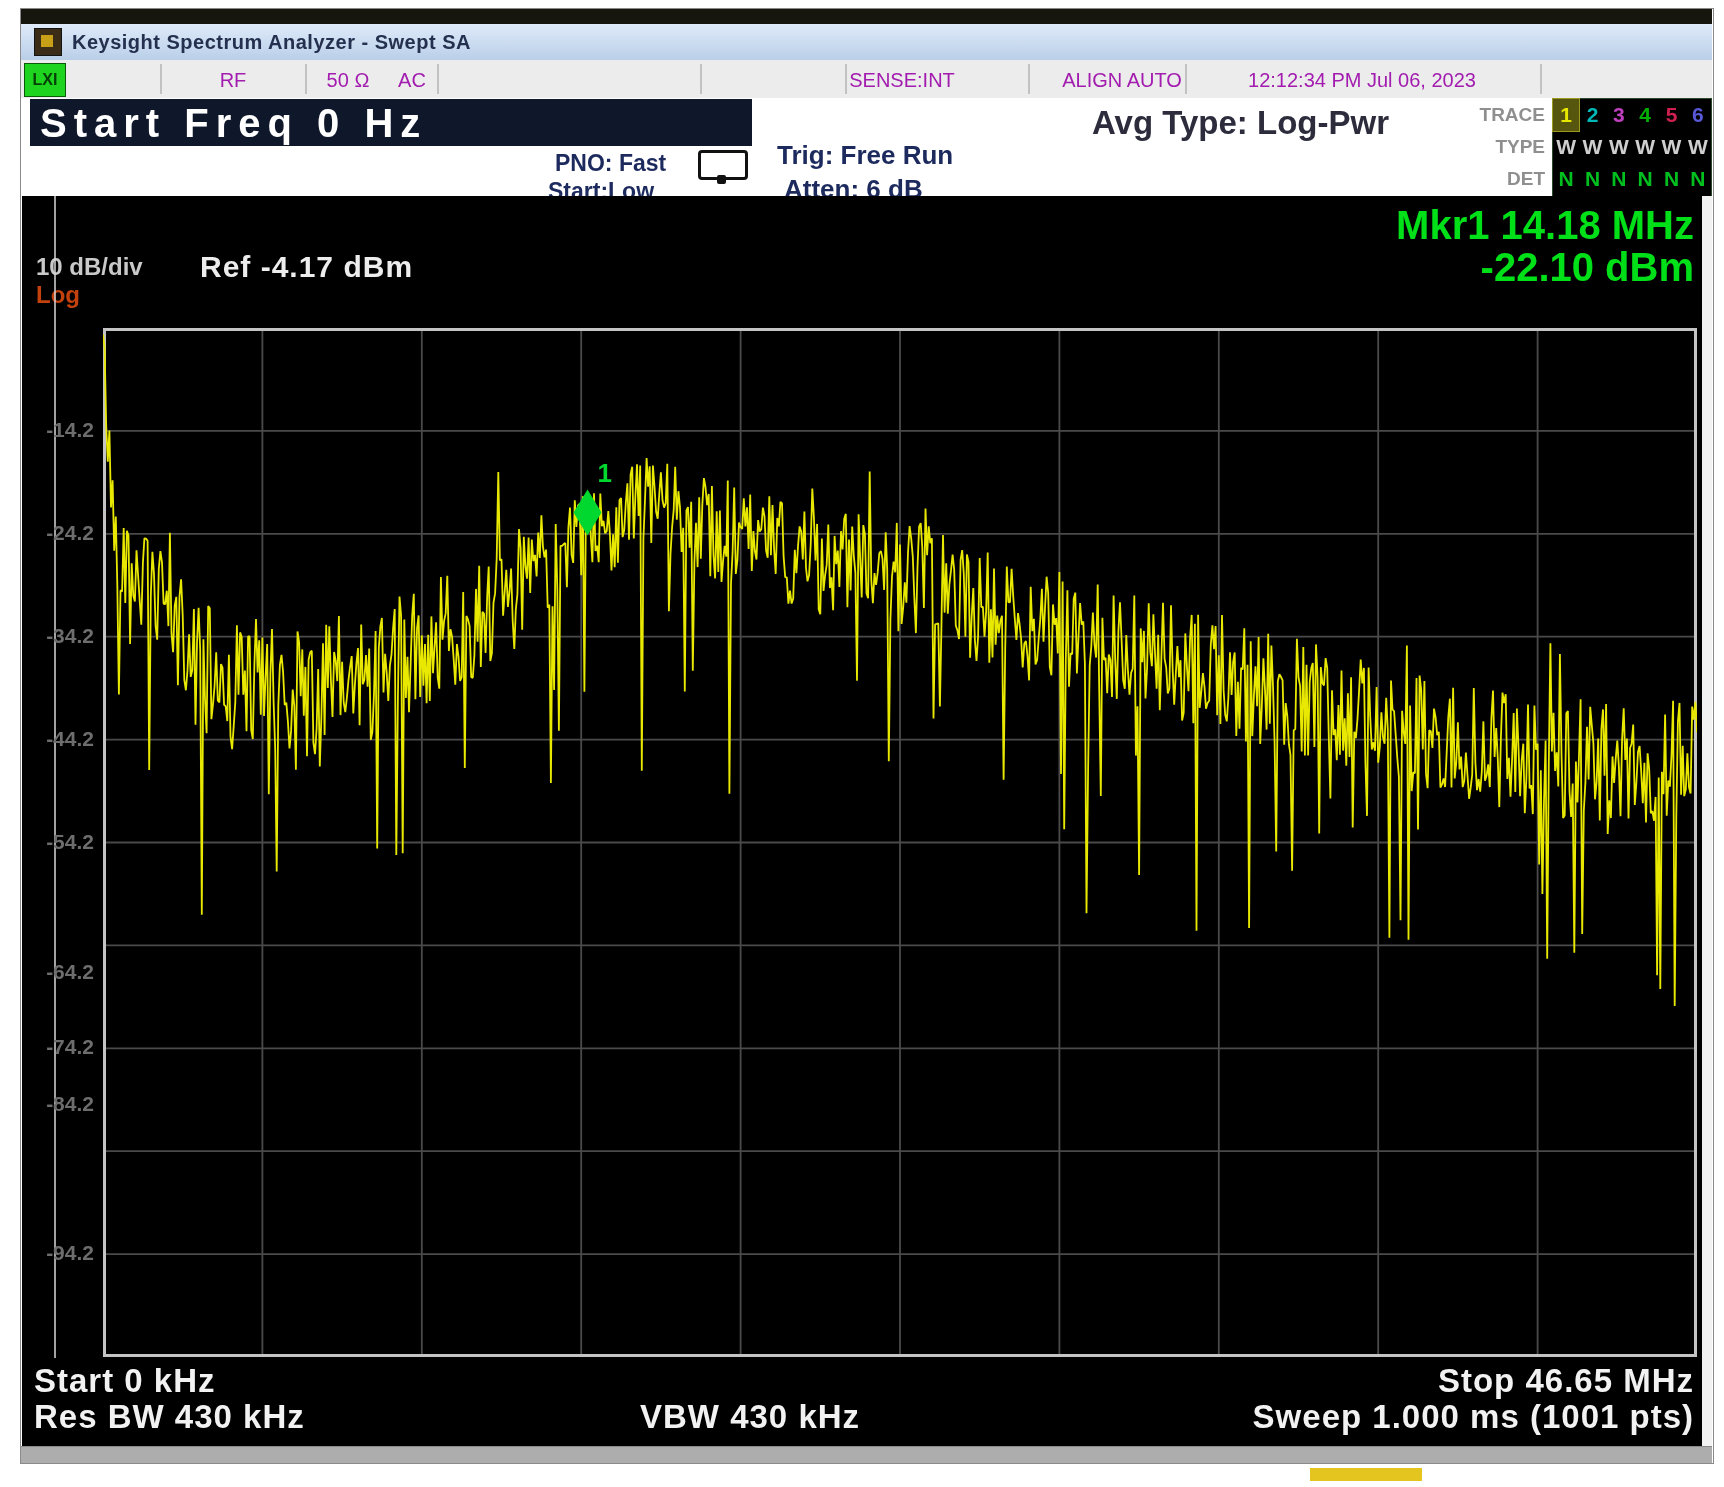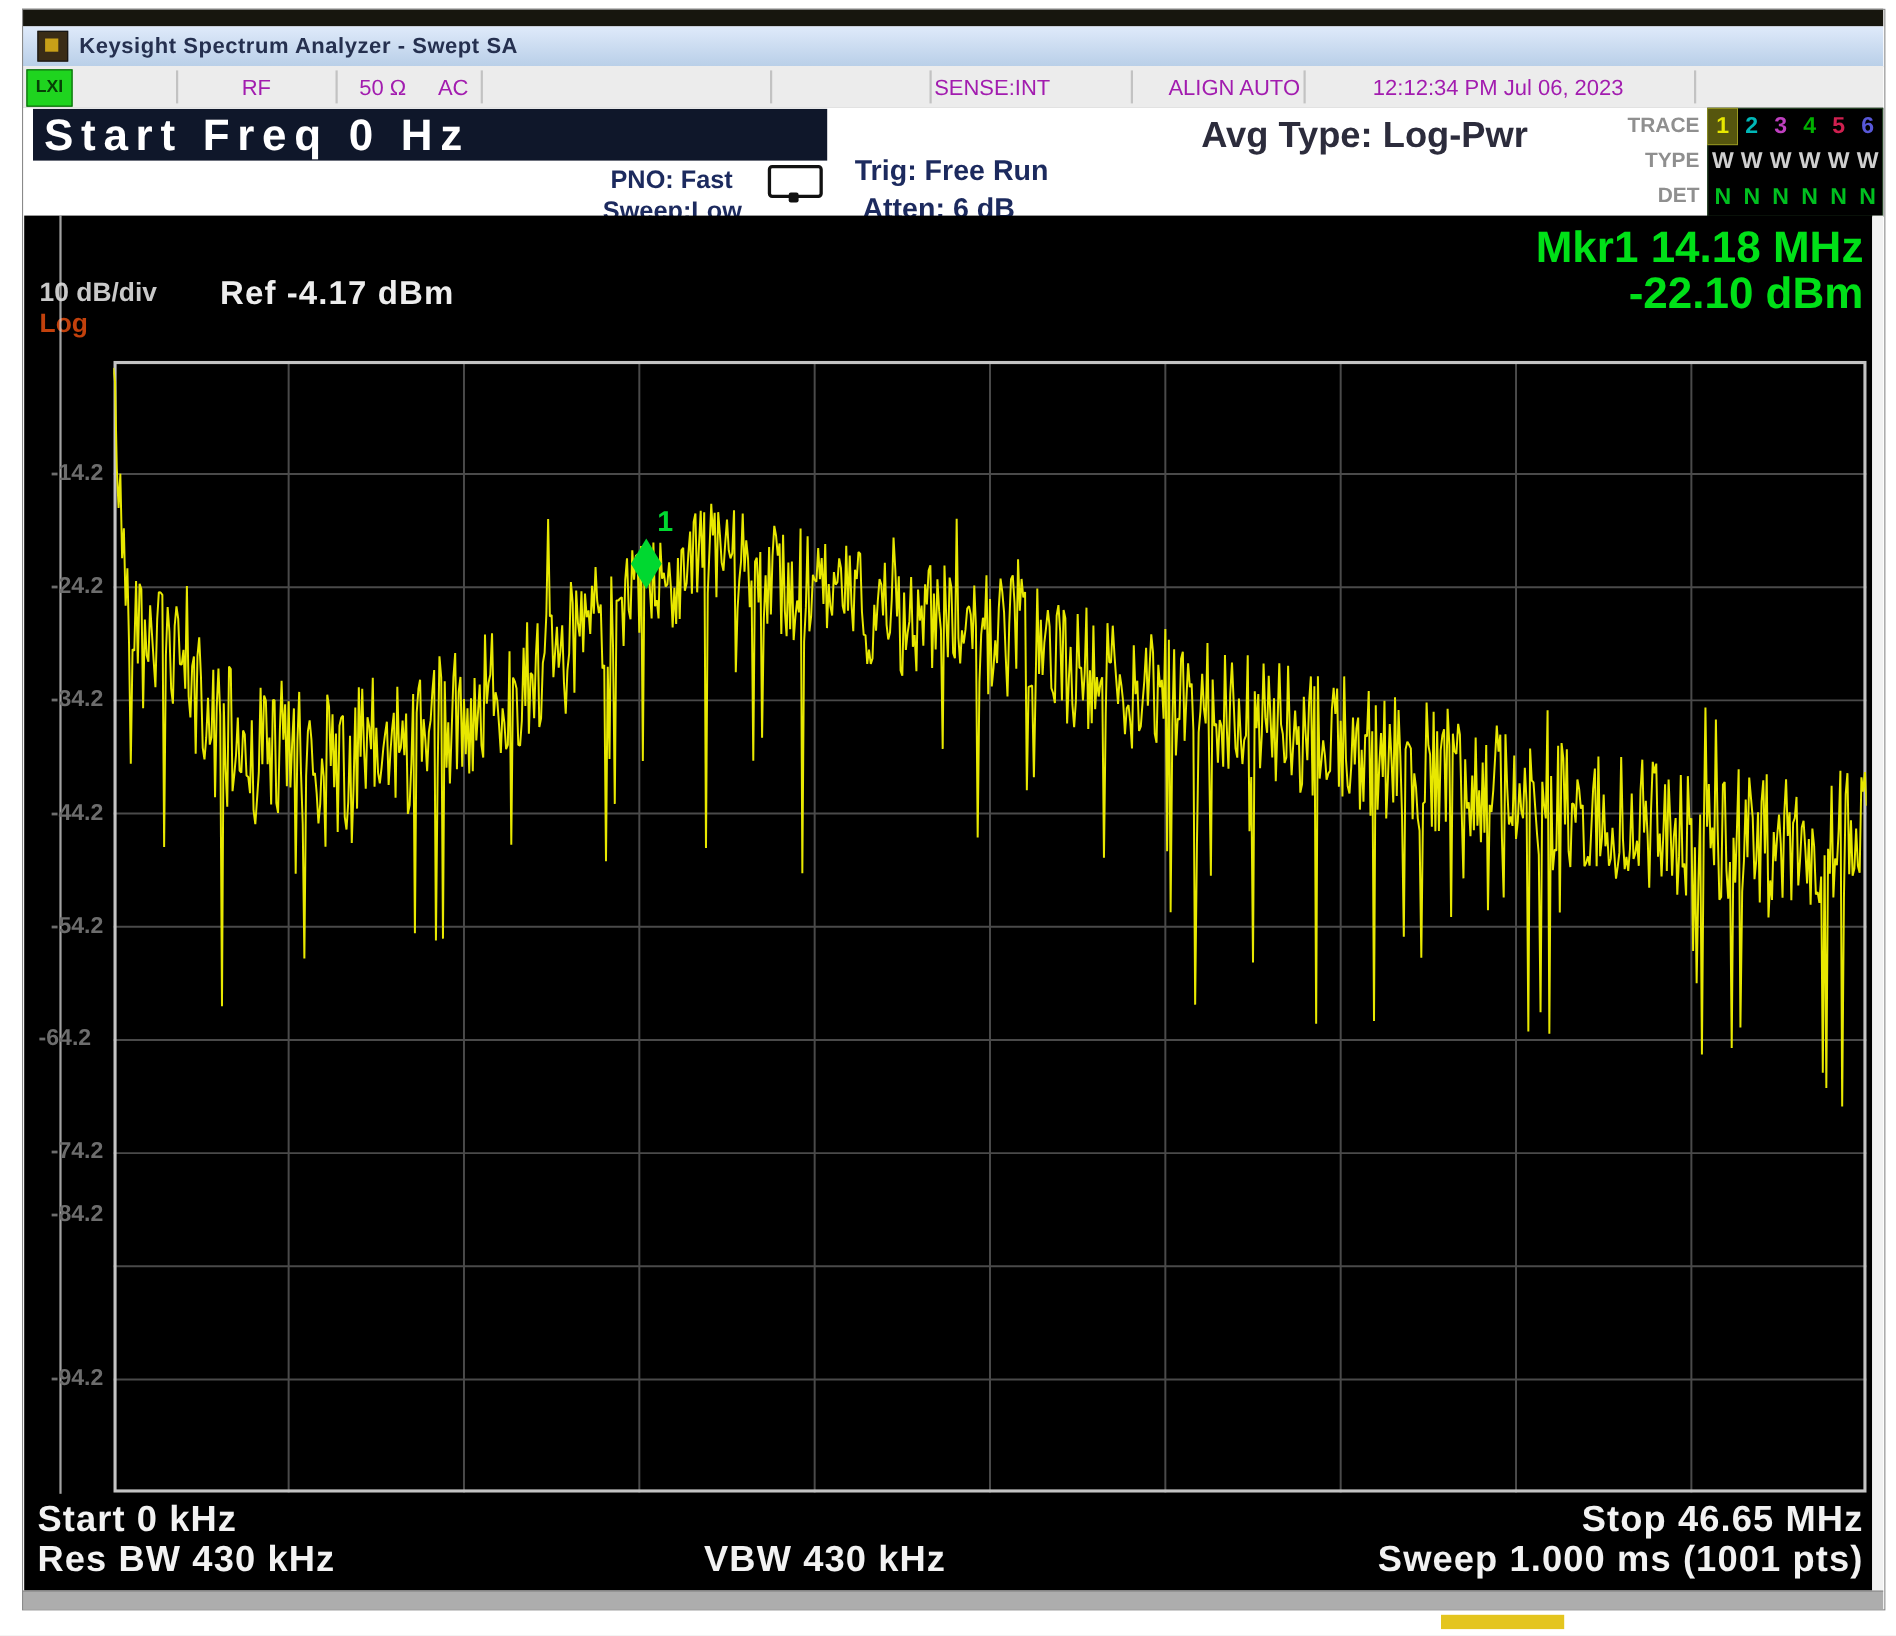--- a/index.html
+++ b/index.html
@@ -93,21 +93,21 @@
     <div class="sb-text" style="left:882px">SENSE:INT</div>
     <div class="sb-text" style="left:1102px">ALIGN AUTO</div>
     <div class="sb-text" style="left:1342px">12:12:34 PM Jul 06, 2023</div>
   </div>
 
   <div class="abs" id="header">
     <div id="active-function">
       <span>Start Freq 0 Hz</span>
     </div>
     <div class="meas-text" id="pno-line">PNO: Fast</div>
-    <div class="meas-text" id="ifgain-line">Sweep:Low</div>
+    <div class="meas-text" id="ifgain-line">Start:Low</div>
     <div class="abs" id="pno-icon">
         <i></i>
       </div>
     <div class="meas-text" id="trig-line">Trig: Free Run</div>
     <div class="meas-text" id="atten-line">Atten: 6 dB</div>
     <div class="meas-text" id="avg-type">Avg Type: Log-Pwr</div>
 
     <div class="legend-label" style="left:1405px;top:6px">TRACE</div>
     <div class="legend-label" style="left:1405px;top:38px">TYPE</div>
     <div class="legend-label" style="left:1405px;top:70px">DET</div>
@@ -155,21 +155,21 @@
     <div class="annot" id="annot-sweep">Sweep  1.000 ms (1001 pts)</div>
   </div>
 
   <div class="abs" id="left-scroll-line"></div>
   <div class="abs" id="y-axis-labels">
       <div style="top: 90px;">-14.2</div>
       <div style="top: 193px;">-24.2</div>
       <div style="top: 296px;">-34.2</div>
       <div style="top: 399px;">-44.2</div>
       <div style="top: 502px;">-54.2</div>
-      <div style="top: 604px; text-align: center;">-64.2</div>
+      <div style="top: 632px;">-64.2</div>
       <div style="top: 707px;">-74.2</div>
       <div style="top: 764px;">-84.2</div>
       <div style="top: 913px;">-94.2</div>
     </div>
   <svg class="abs" id="grid-svg" width="1594" height="1029" viewBox="0 0 1594 1029">
       <g>
         <line x1="159.4" y1="0" x2="159.4" y2="1029" stroke="#4a4a4a" stroke-width="1.8"></line>
         <line x1="318.8" y1="0" x2="318.8" y2="1029" stroke="#4a4a4a" stroke-width="1.8"></line>
         <line x1="478.2" y1="0" x2="478.2" y2="1029" stroke="#4a4a4a" stroke-width="1.8"></line>
         <line x1="637.6" y1="0" x2="637.6" y2="1029" stroke="#4a4a4a" stroke-width="1.8"></line>

